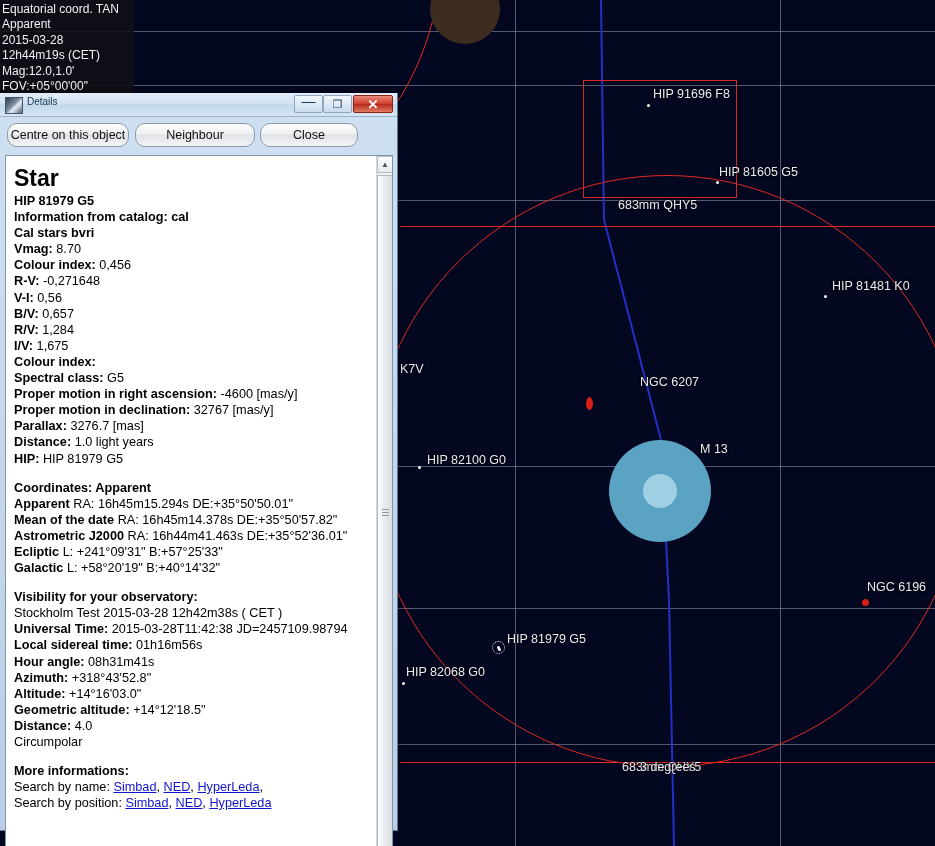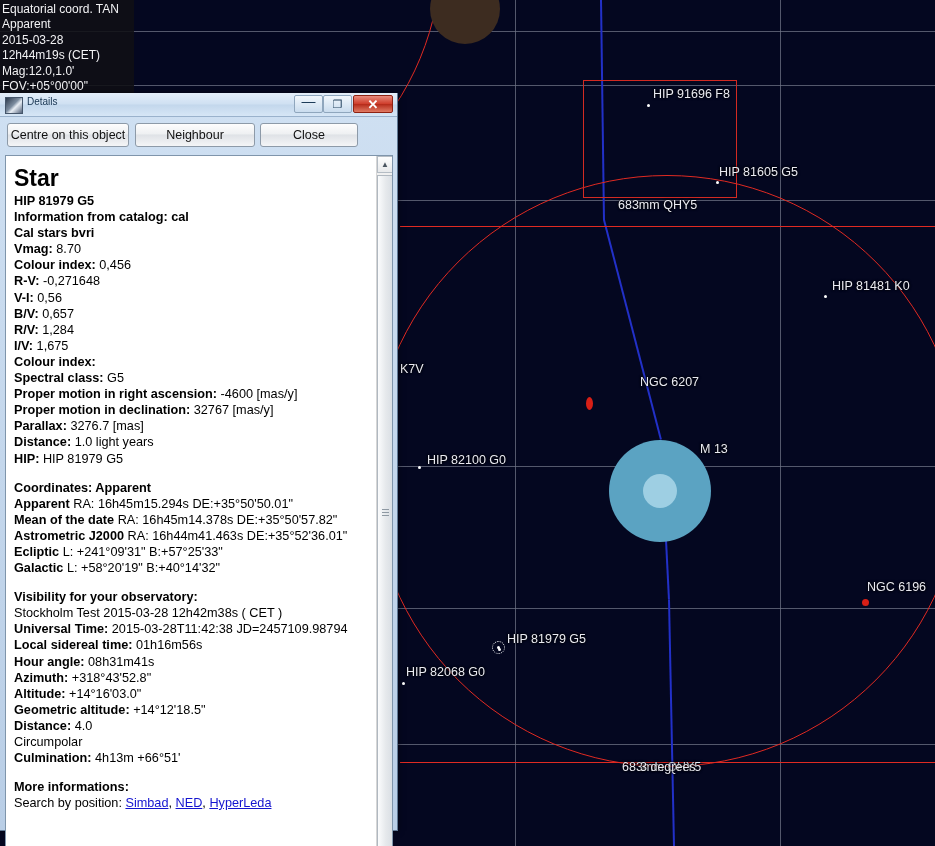--- a/index.html
+++ b/index.html
@@ -56,21 +56,21 @@
     border:1px solid #8d2213;}
   .winbtn span{position:absolute;left:0;right:0;top:0;bottom:0;
     display:flex;align-items:center;justify-content:center;
     font-size:11px;color:#1d3c59;font-family:"Liberation Sans",sans-serif;}
   #btn-close span{color:#fff;font-size:13px;font-weight:bold;}
   #btn-min span{font-size:14px;line-height:6px;padding-bottom:7px;}
 
   #toolbar{position:absolute;left:0;top:23px;width:100%;height:37px;}
   .tbbtn{position:absolute;top:7px;height:24px;box-sizing:border-box;
     background:linear-gradient(180deg,#fdfdfd 0%,#eef0f2 45%,#dfe2e6 50%,#f4f5f7 100%);
-    border:1px solid #8d9aa8;border-radius:3px;
+    border:1px solid #8d9aa8;border-radius:10px;
     font-size:12.5px;color:#111;display:flex;align-items:center;justify-content:center;
     font-family:"Liberation Sans",sans-serif;cursor:default;}
   #tb-centre{left:7px;width:122px;}
   #tb-neigh{left:135px;width:120px;}
   #tb-close{left:260px;width:98px;}
 
   #pane{position:absolute;left:5px;top:62px;width:388px;height:770px;
     background:#ffffff;border:1px solid #7f95ab;box-sizing:border-box;overflow:hidden;}
   #content{position:absolute;left:0;top:0;width:373px;height:100%;
     padding:6px 0 0 8px;box-sizing:border-box;
@@ -220,25 +220,27 @@
       <div id="rows-vis">
           <div class="row"><span>Stockholm Test 2015-03-28 12h42m38s ( CET )</span></div>
           <div class="row"><b>Universal Time:</b><span> 2015-03-28T11:42:38 JD=2457109.98794</span></div>
           <div class="row"><b>Local sidereal time:</b><span> 01h16m56s</span></div>
           <div class="row"><b>Hour angle:</b><span> 08h31m41s</span></div>
           <div class="row"><b>Azimuth:</b><span> +318°43'52.8"</span></div>
           <div class="row"><b>Altitude:</b><span> +14°16'03.0"</span></div>
           <div class="row"><b>Geometric altitude:</b><span> +14°12'18.5"</span></div>
           <div class="row"><b>Distance:</b><span> 4.0</span></div>
           <div class="row"><span>Circumpolar</span></div>
-          <div class="row"><b>Culmination:</b><span> 4h13m +66°51'</span></div>
         </div>
       <div class="gap"></div>
       <div class="row">
         <b>More informations:</b>
+      </div>
+      <div class="row">
+        <span>Search by name: </span><a href="#">Simbad</a><span>, </span><a href="#">NED</a><span>, </span><a href="#">HyperLeda</a><span>,</span>
       </div>
       <div class="row">
         <span>Search by position: </span><a href="#">Simbad</a><span>, </span><a href="#">NED</a><span>, </span><a href="#">HyperLeda</a>
       </div>
     </div>
 
     <div id="vsb">
       <div class="sbarrow" id="sb-up">▲</div>
       <div id="sb-thumb">
         <div id="sb-grip"></div>

